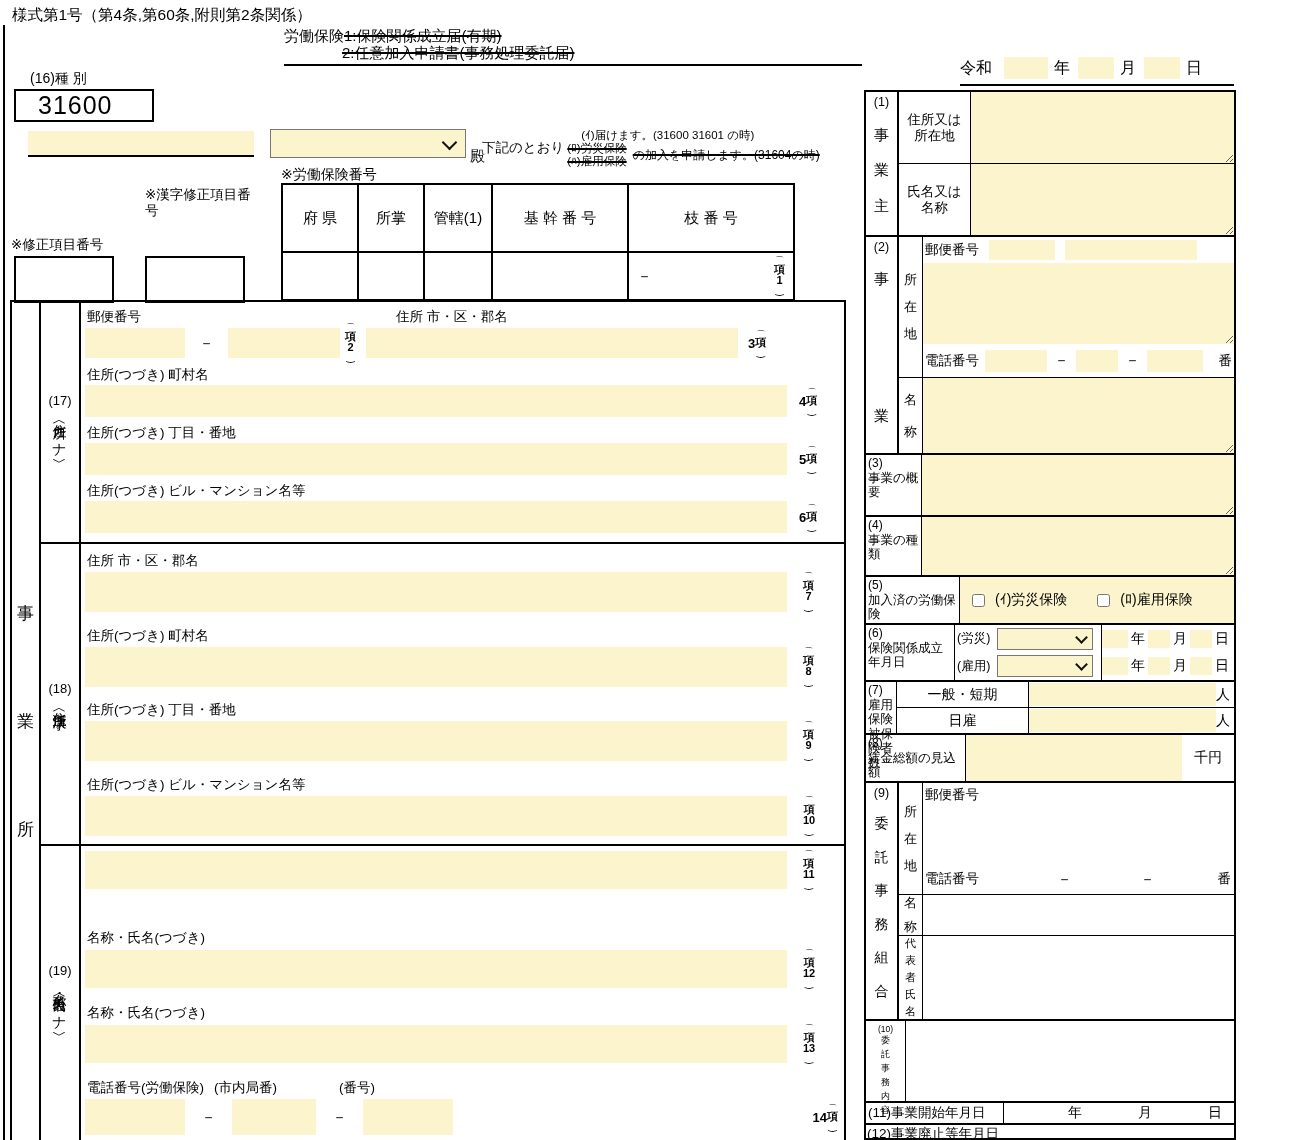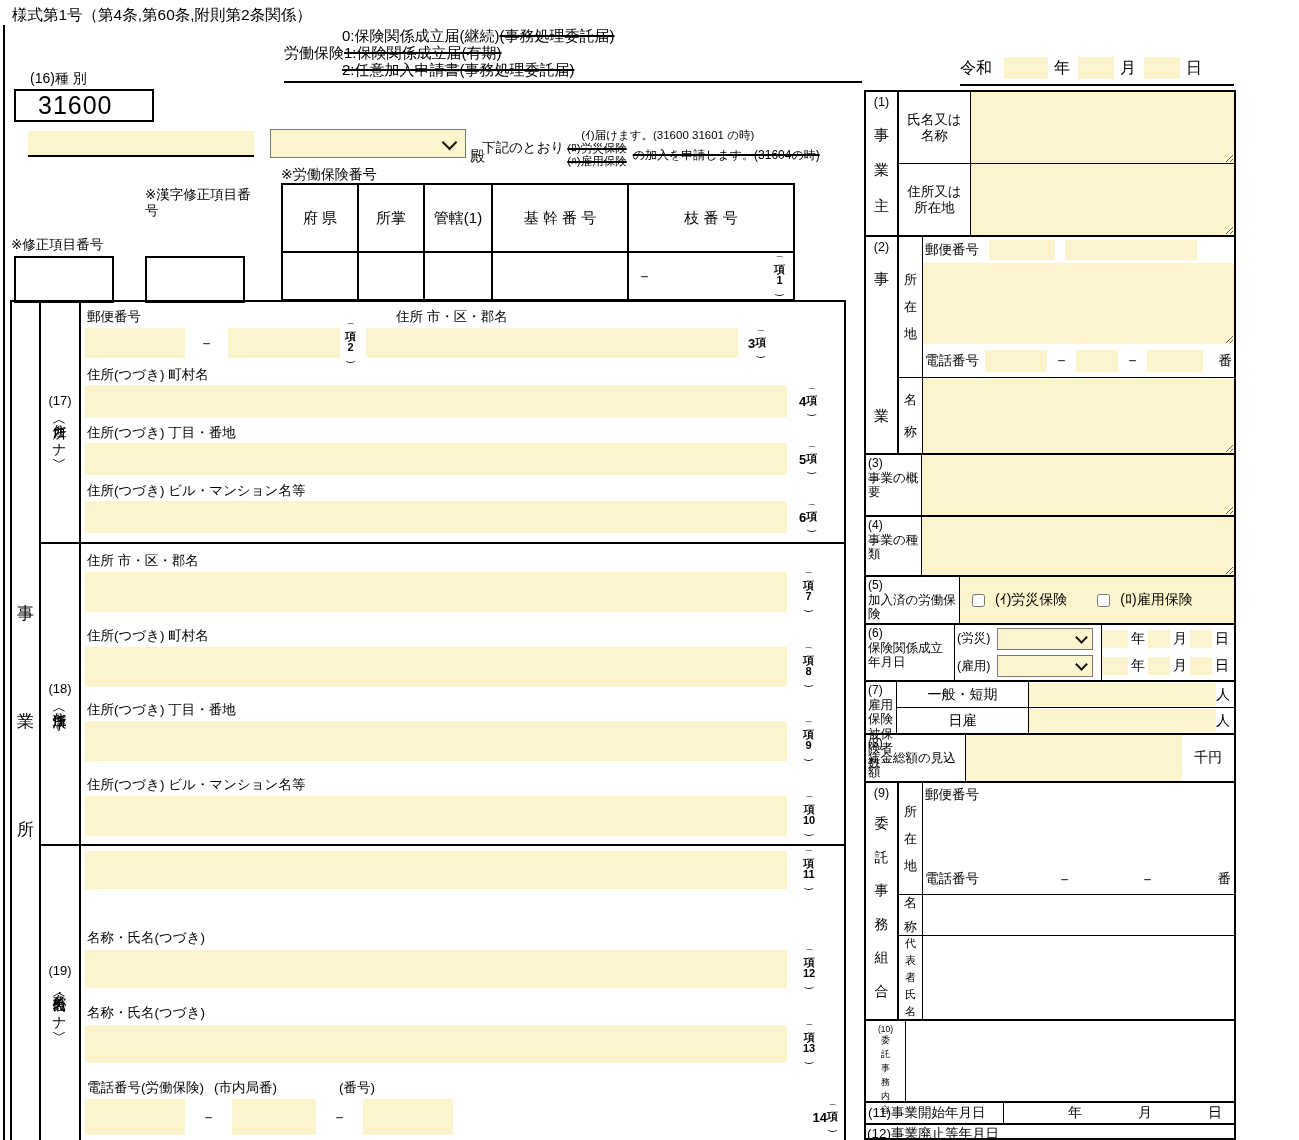--- a/index.html
+++ b/index.html
@@ -166,25 +166,20 @@
 </head>
 <body>
 
 <div class="page">
 
   <div class="abs form-title">様式第1号（第4条,第60条,附則第2条関係）</div>
   <div class="abs left-frame"></div>
 
   <div class="abs hdr-block">
     <div class="hl">
-      <span class="ind"></span>
-      <span>0:保険関係成立届(継続)</span>
-      <span class="strike">(事務処理委託届)</span>
-    </div>
-    <div class="hl">
       <span>労働保険</span>
       <span class="strike">1:保険関係成立届(有期)</span>
     </div>
     <div class="hl">
       <span class="ind"></span>
       <span class="strike">2:任意加入申請書(事務処理委託届)</span>
     </div>
   </div>
 
   <div class="abs date-row">
@@ -448,25 +443,25 @@
       <div class="rp-side">
         <span class="secnum">(1)</span>
         <div class="spread">
             <span>事</span>
             <span>業</span>
             <span>主</span>
           </div>
       </div>
       <div class="s1rows">
         <div class="s1r">
+          <div class="rlab">住所又は所在地</div>
+          <textarea class="ta" style=""></textarea>
+        </div>
+        <div class="s1r">
           <div class="rlab">氏名又は名称</div>
-          <textarea class="ta" style=""></textarea>
-        </div>
-        <div class="s1r">
-          <div class="rlab">住所又は所在地</div>
           <textarea class="ta" style=""></textarea>
         </div>
       </div>
     </div>
 
     <div class="rsec s2">
       <div class="rp-side">
         <span class="secnum">(2)</span>
         <div class="spread sbetween">
             <span>事</span>

